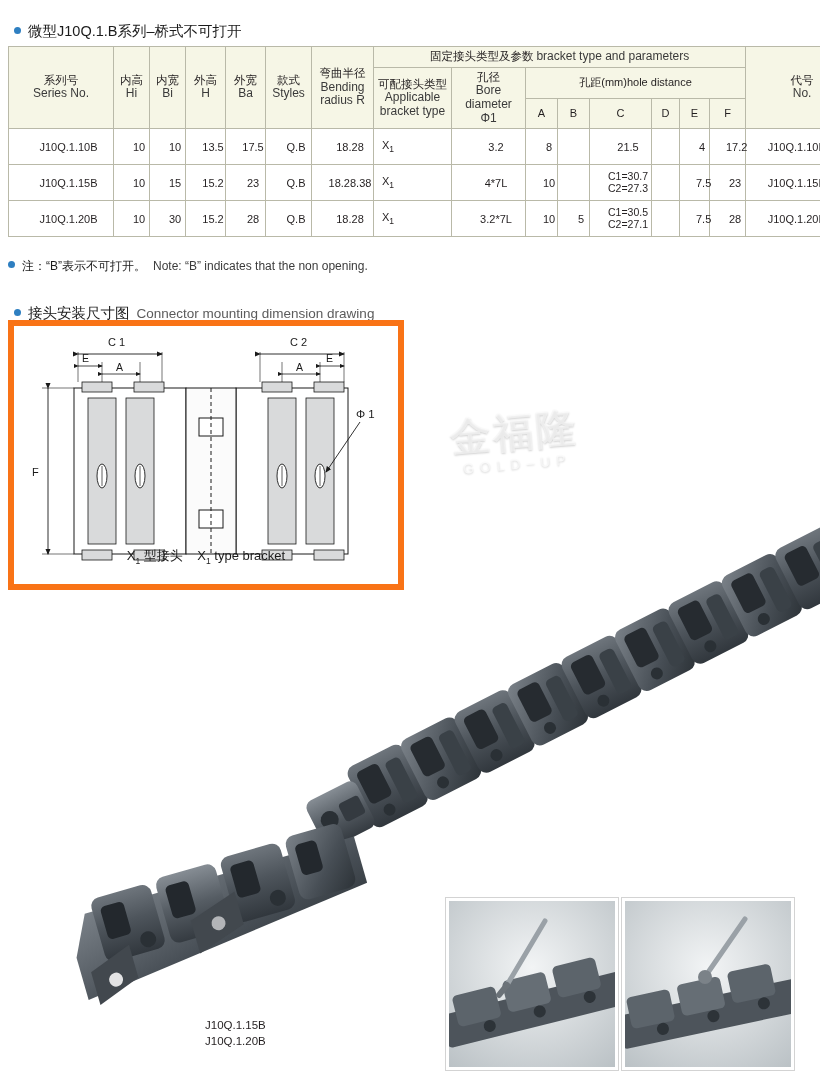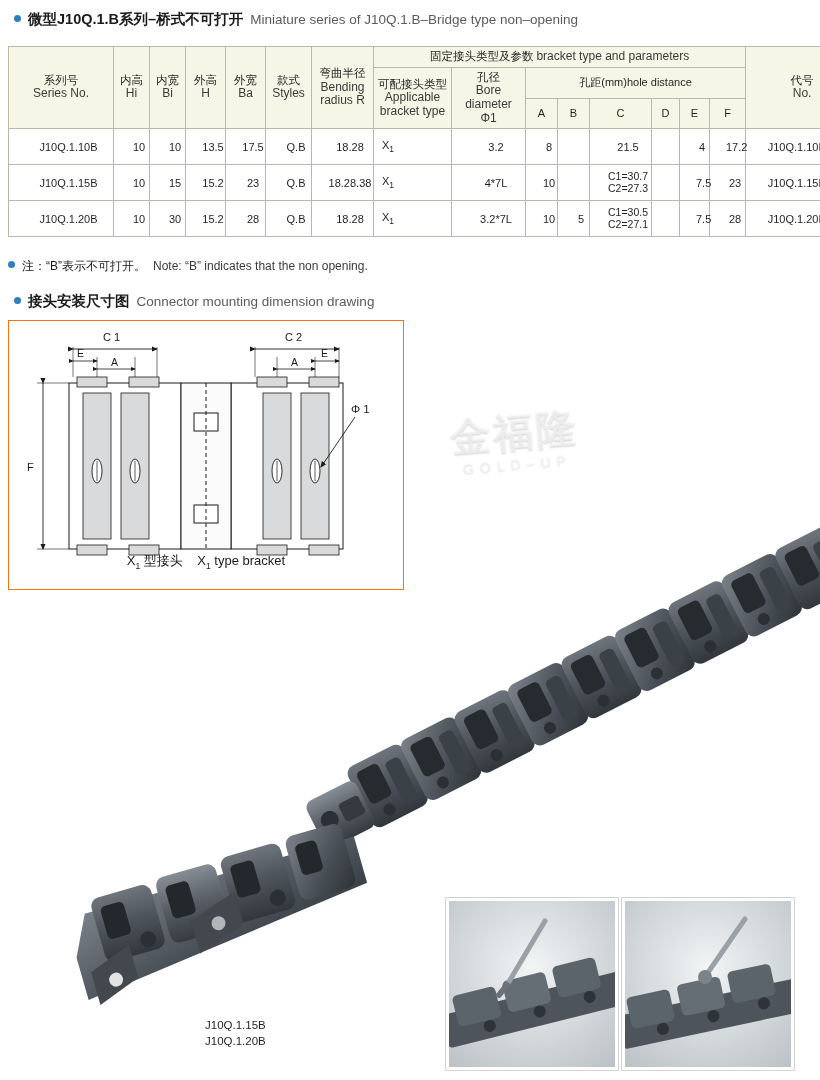--- a/index.html
+++ b/index.html
@@ -25,23 +25,24 @@
     width: 7px; height: 7px;
     border-radius: 50%;
     background: #2e7fc1;
     display: inline-block;
     position: relative;
     top: -2px;
     flex: 0 0 auto;
   }
   .sec-head .cn {
     font-size: 14.5px;
-    font-weight: bold;
+    font-weight: normal;
     color: #1b1b1b;
     letter-spacing: 0px;
+    margin-top: 12px;
   }
   .sec-head .en {
     font-size: 13.5px;
     color: #5b5b5b;
     font-weight: normal;
   }
 
   #head1 { position: absolute; left: 8px; top: 10px; }
   #head2 { position: absolute; left: 8px; top: 292px; }
 
@@ -90,21 +91,21 @@
   }
   .note .en { color:#3b3b3b; }
 
   
   .draw-box {
     position: absolute;
     left: 8px;
     top: 320px;
     width: 396px;
     height: 270px;
-    border: 1px solid #f97316;
+    border: 6px solid #f97316;
     background: #ffffff;
   }
   .draw-box svg { display:block; }
   .draw-cap {
     position: absolute;
     left: 0; right: 0;
     bottom: 18px;
     text-align: center;
     font-size: 13px;
     color: #1b1b1b;
@@ -160,21 +161,20 @@
   }
   #inset-left  { left: 446px; top: 898px; width: 172px; height: 172px; }
   #inset-right { left: 622px; top: 898px; width: 172px; height: 172px; }
 </style>
 </head>
 <body>
 
 <div class="sec-head" id="head1">
   <span class="bullet"></span>
   <span class="cn">微型J10Q.1.B系列–桥式不可打开</span>
-  <span class="en">Miniature series of J10Q.1.B–Bridge type non–opening</span>
 </div>
 
 <div class="tbl-wrap">
   <table class="spec">
     <colgroup>
       <col style="width:105px">
       <col style="width:36px">
       <col style="width:36px">
       <col style="width:40px">
       <col style="width:40px">

